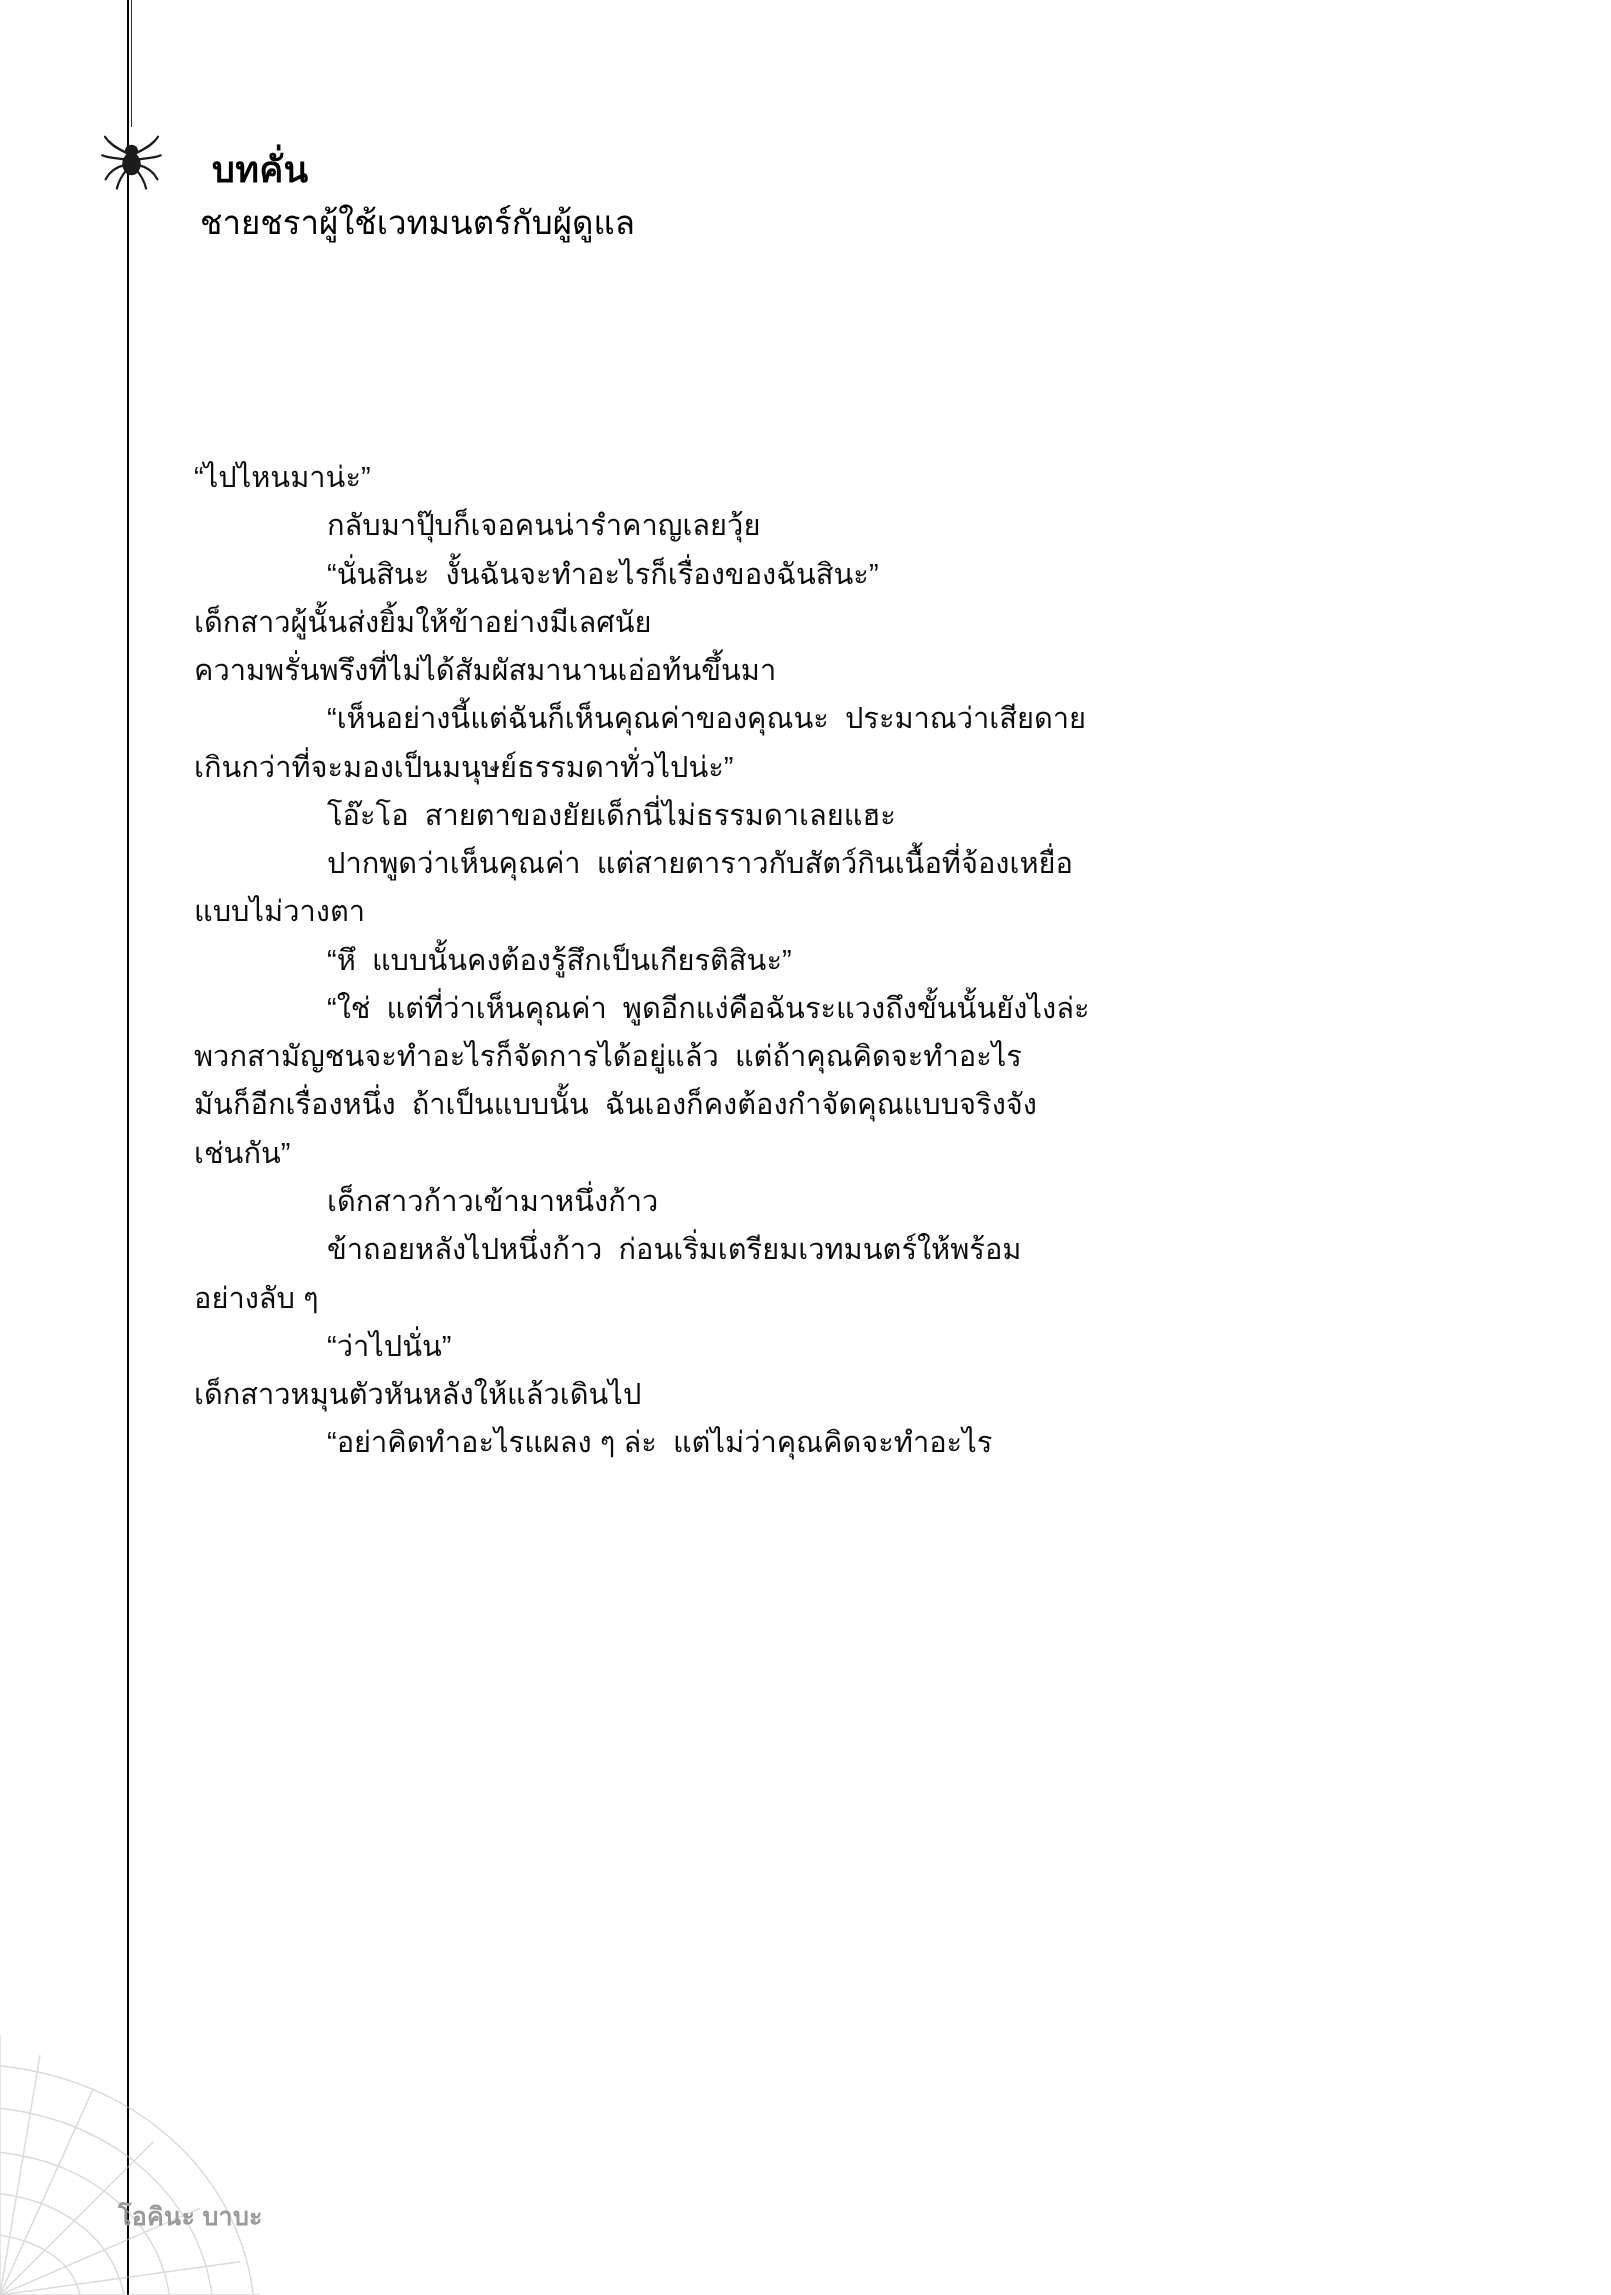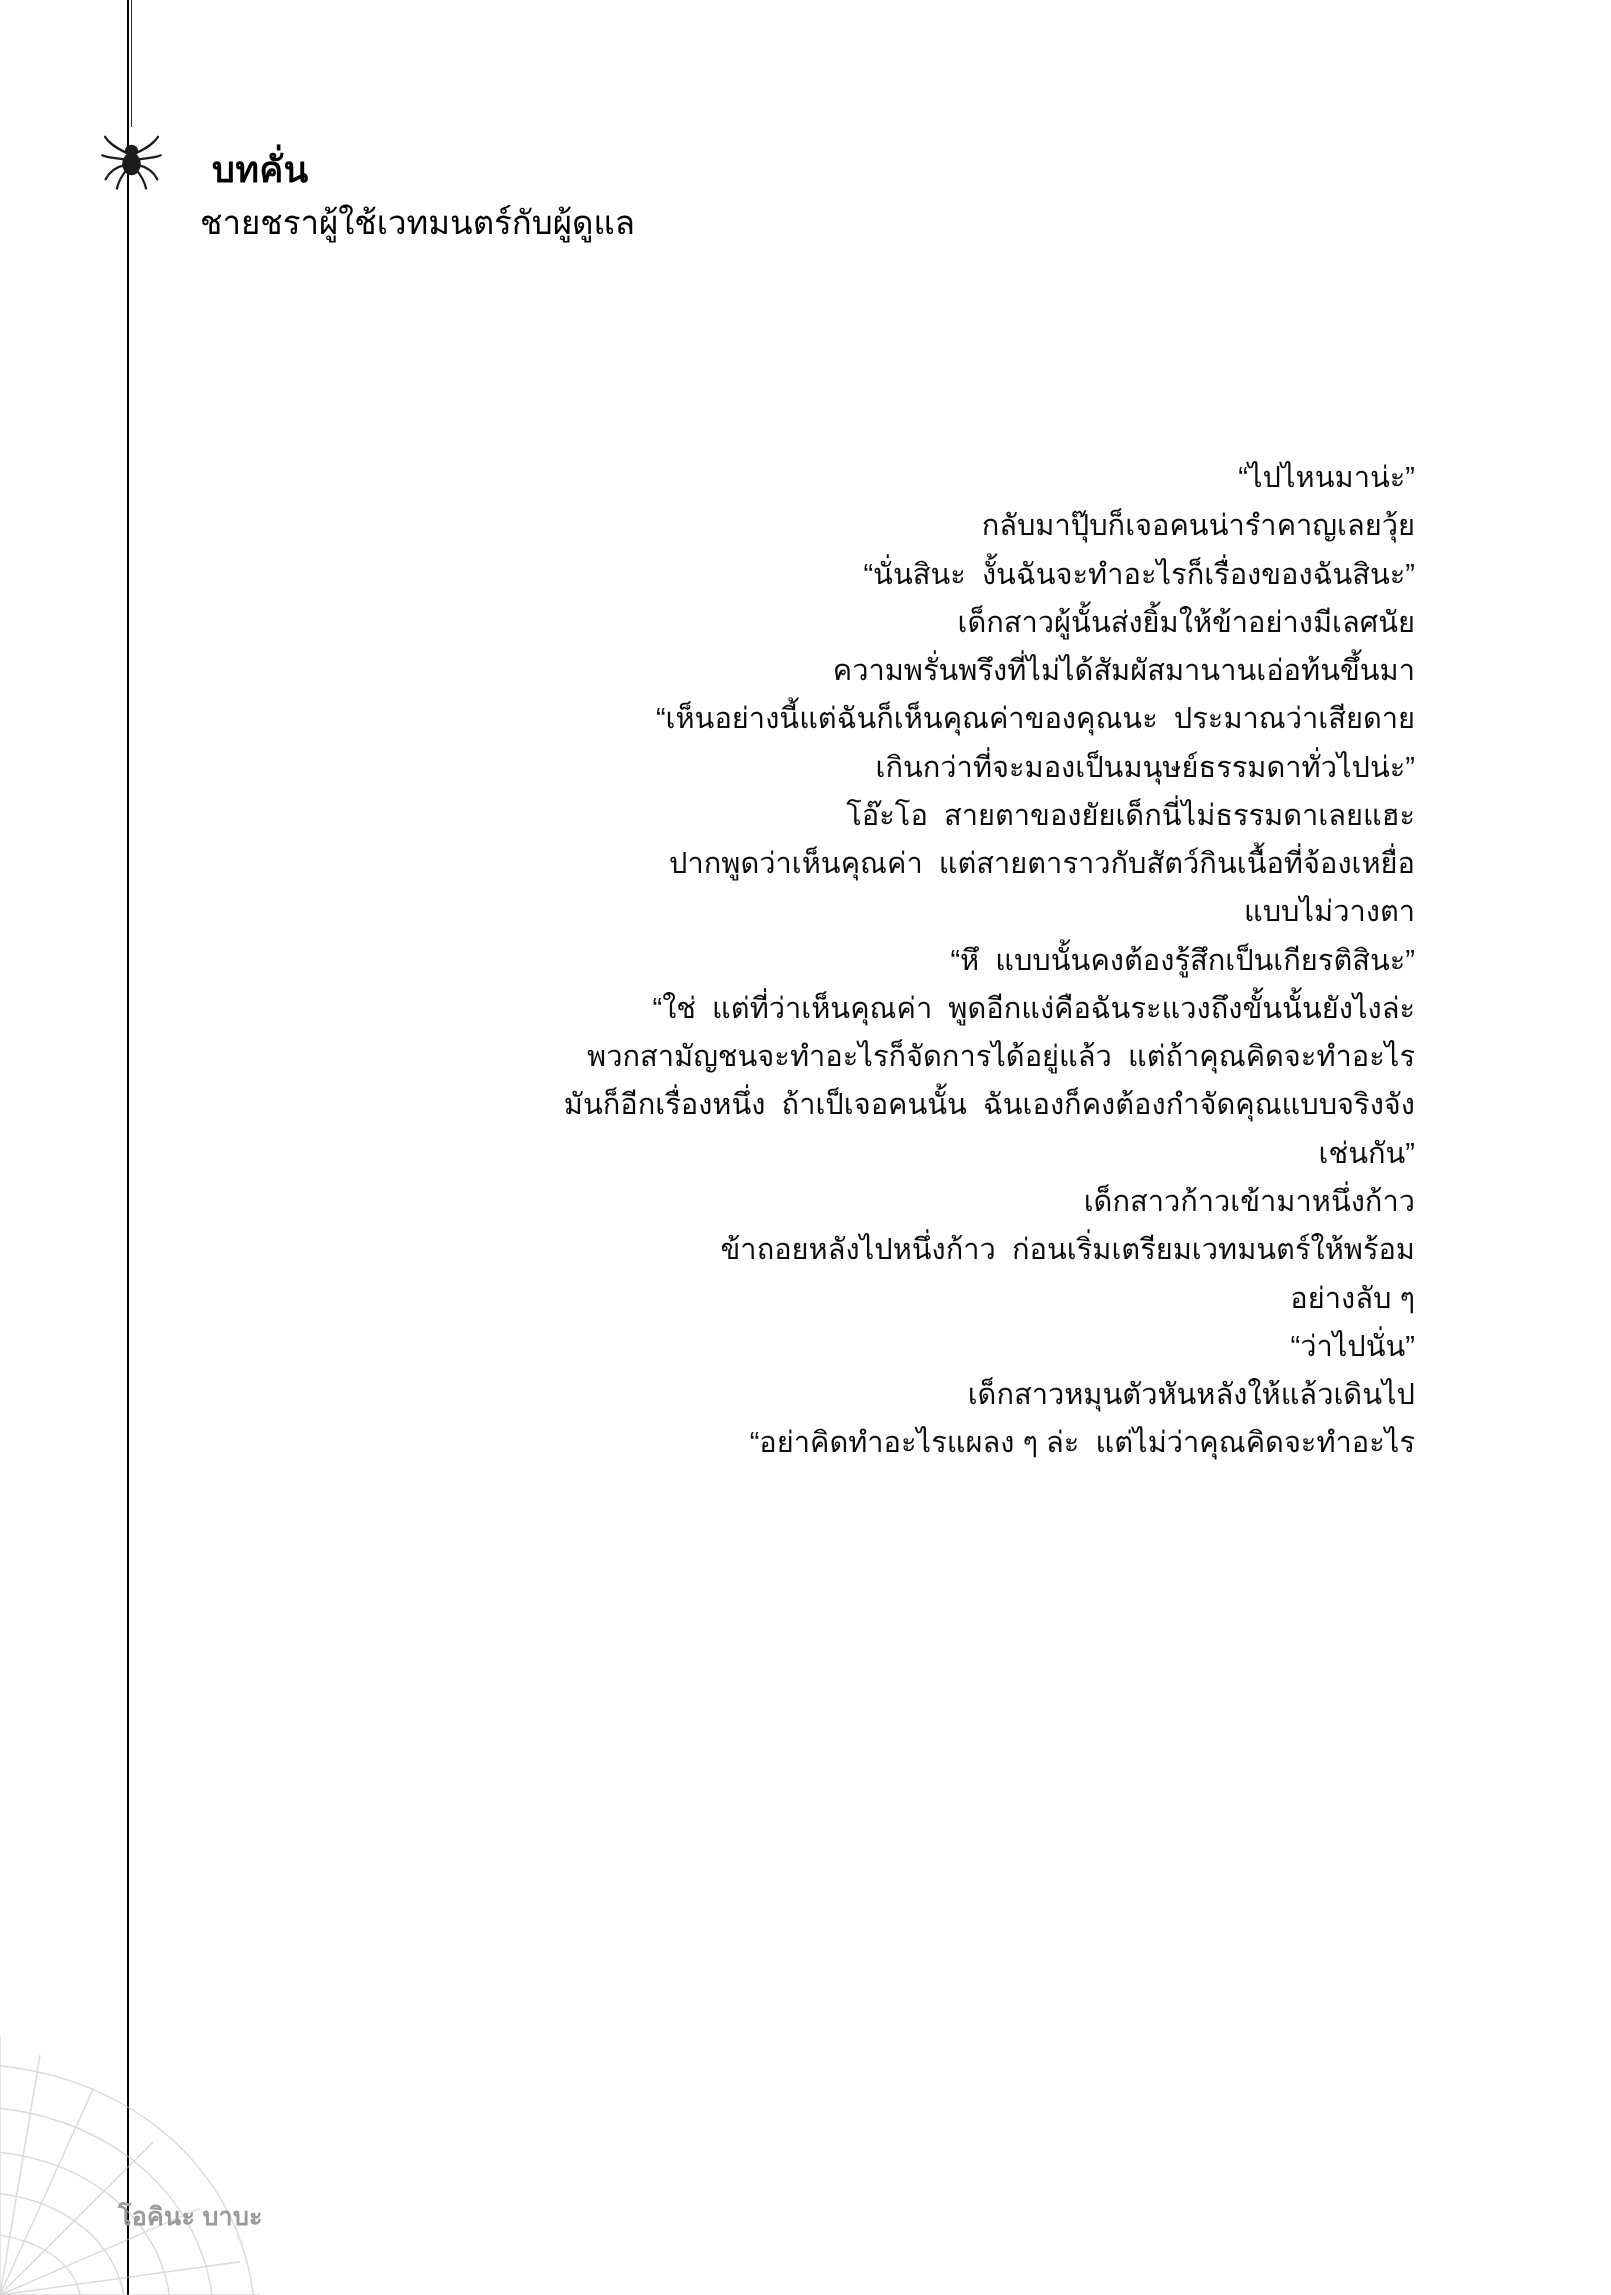--- a/index.html
+++ b/index.html
@@ -75,21 +75,20 @@
     width: 1221px;
     font-size: 29px;
     line-height: 1.62;
     color: #0d0d0d;
     text-align: left;
   }
 
   .body-text p {
     margin: 0 0 1.3px 0;
     white-space: pre-wrap;
-    text-align: right;
   }
 
   .body-text p.indent {
     text-indent: 133px;
   }
 
   
   .web {
     position: absolute;
     left: 0;
@@ -146,21 +145,21 @@
     <p class="">เด็กสาวผู้นั้นส่งยิ้มให้ข้าอย่างมีเลศนัย</p>
     <p class="">ความพรั่นพรึงที่ไม่ได้สัมผัสมานานเอ่อท้นขึ้นมา</p>
     <p class="indent">“เห็นอย่างนี้แต่ฉันก็เห็นคุณค่าของคุณนะ  ประมาณว่าเสียดาย</p>
     <p class="">เกินกว่าที่จะมองเป็นมนุษย์ธรรมดาทั่วไปน่ะ”</p>
     <p class="indent">โอ๊ะโอ  สายตาของยัยเด็กนี่ไม่ธรรมดาเลยแฮะ</p>
     <p class="indent">ปากพูดว่าเห็นคุณค่า  แต่สายตาราวกับสัตว์กินเนื้อที่จ้องเหยื่อ</p>
     <p class="">แบบไม่วางตา</p>
     <p class="indent">“หึ  แบบนั้นคงต้องรู้สึกเป็นเกียรติสินะ”</p>
     <p class="indent">“ใช่  แต่ที่ว่าเห็นคุณค่า  พูดอีกแง่คือฉันระแวงถึงขั้นนั้นยังไงล่ะ</p>
     <p class="">พวกสามัญชนจะทำอะไรก็จัดการได้อยู่แล้ว  แต่ถ้าคุณคิดจะทำอะไร</p>
-    <p class="">มันก็อีกเรื่องหนึ่ง  ถ้าเป็เจอคนนั้น  ฉันเองก็คงต้องกำจัดคุณแบบจริงจัง</p>
+    <p class="">มันก็อีกเรื่องหนึ่ง  ถ้าเป็นแบบนั้น  ฉันเองก็คงต้องกำจัดคุณแบบจริงจัง</p>
     <p class="">เช่นกัน”</p>
     <p class="indent">เด็กสาวก้าวเข้ามาหนึ่งก้าว</p>
     <p class="indent">ข้าถอยหลังไปหนึ่งก้าว  ก่อนเริ่มเตรียมเวทมนตร์ให้พร้อม</p>
     <p class="">อย่างลับ ๆ</p>
     <p class="indent">“ว่าไปนั่น”</p>
     <p class="">เด็กสาวหมุนตัวหันหลังให้แล้วเดินไป</p>
     <p class="indent">“อย่าคิดทำอะไรแผลง ๆ ล่ะ  แต่ไม่ว่าคุณคิดจะทำอะไร</p>
   </div>
 
 <div class="web">

